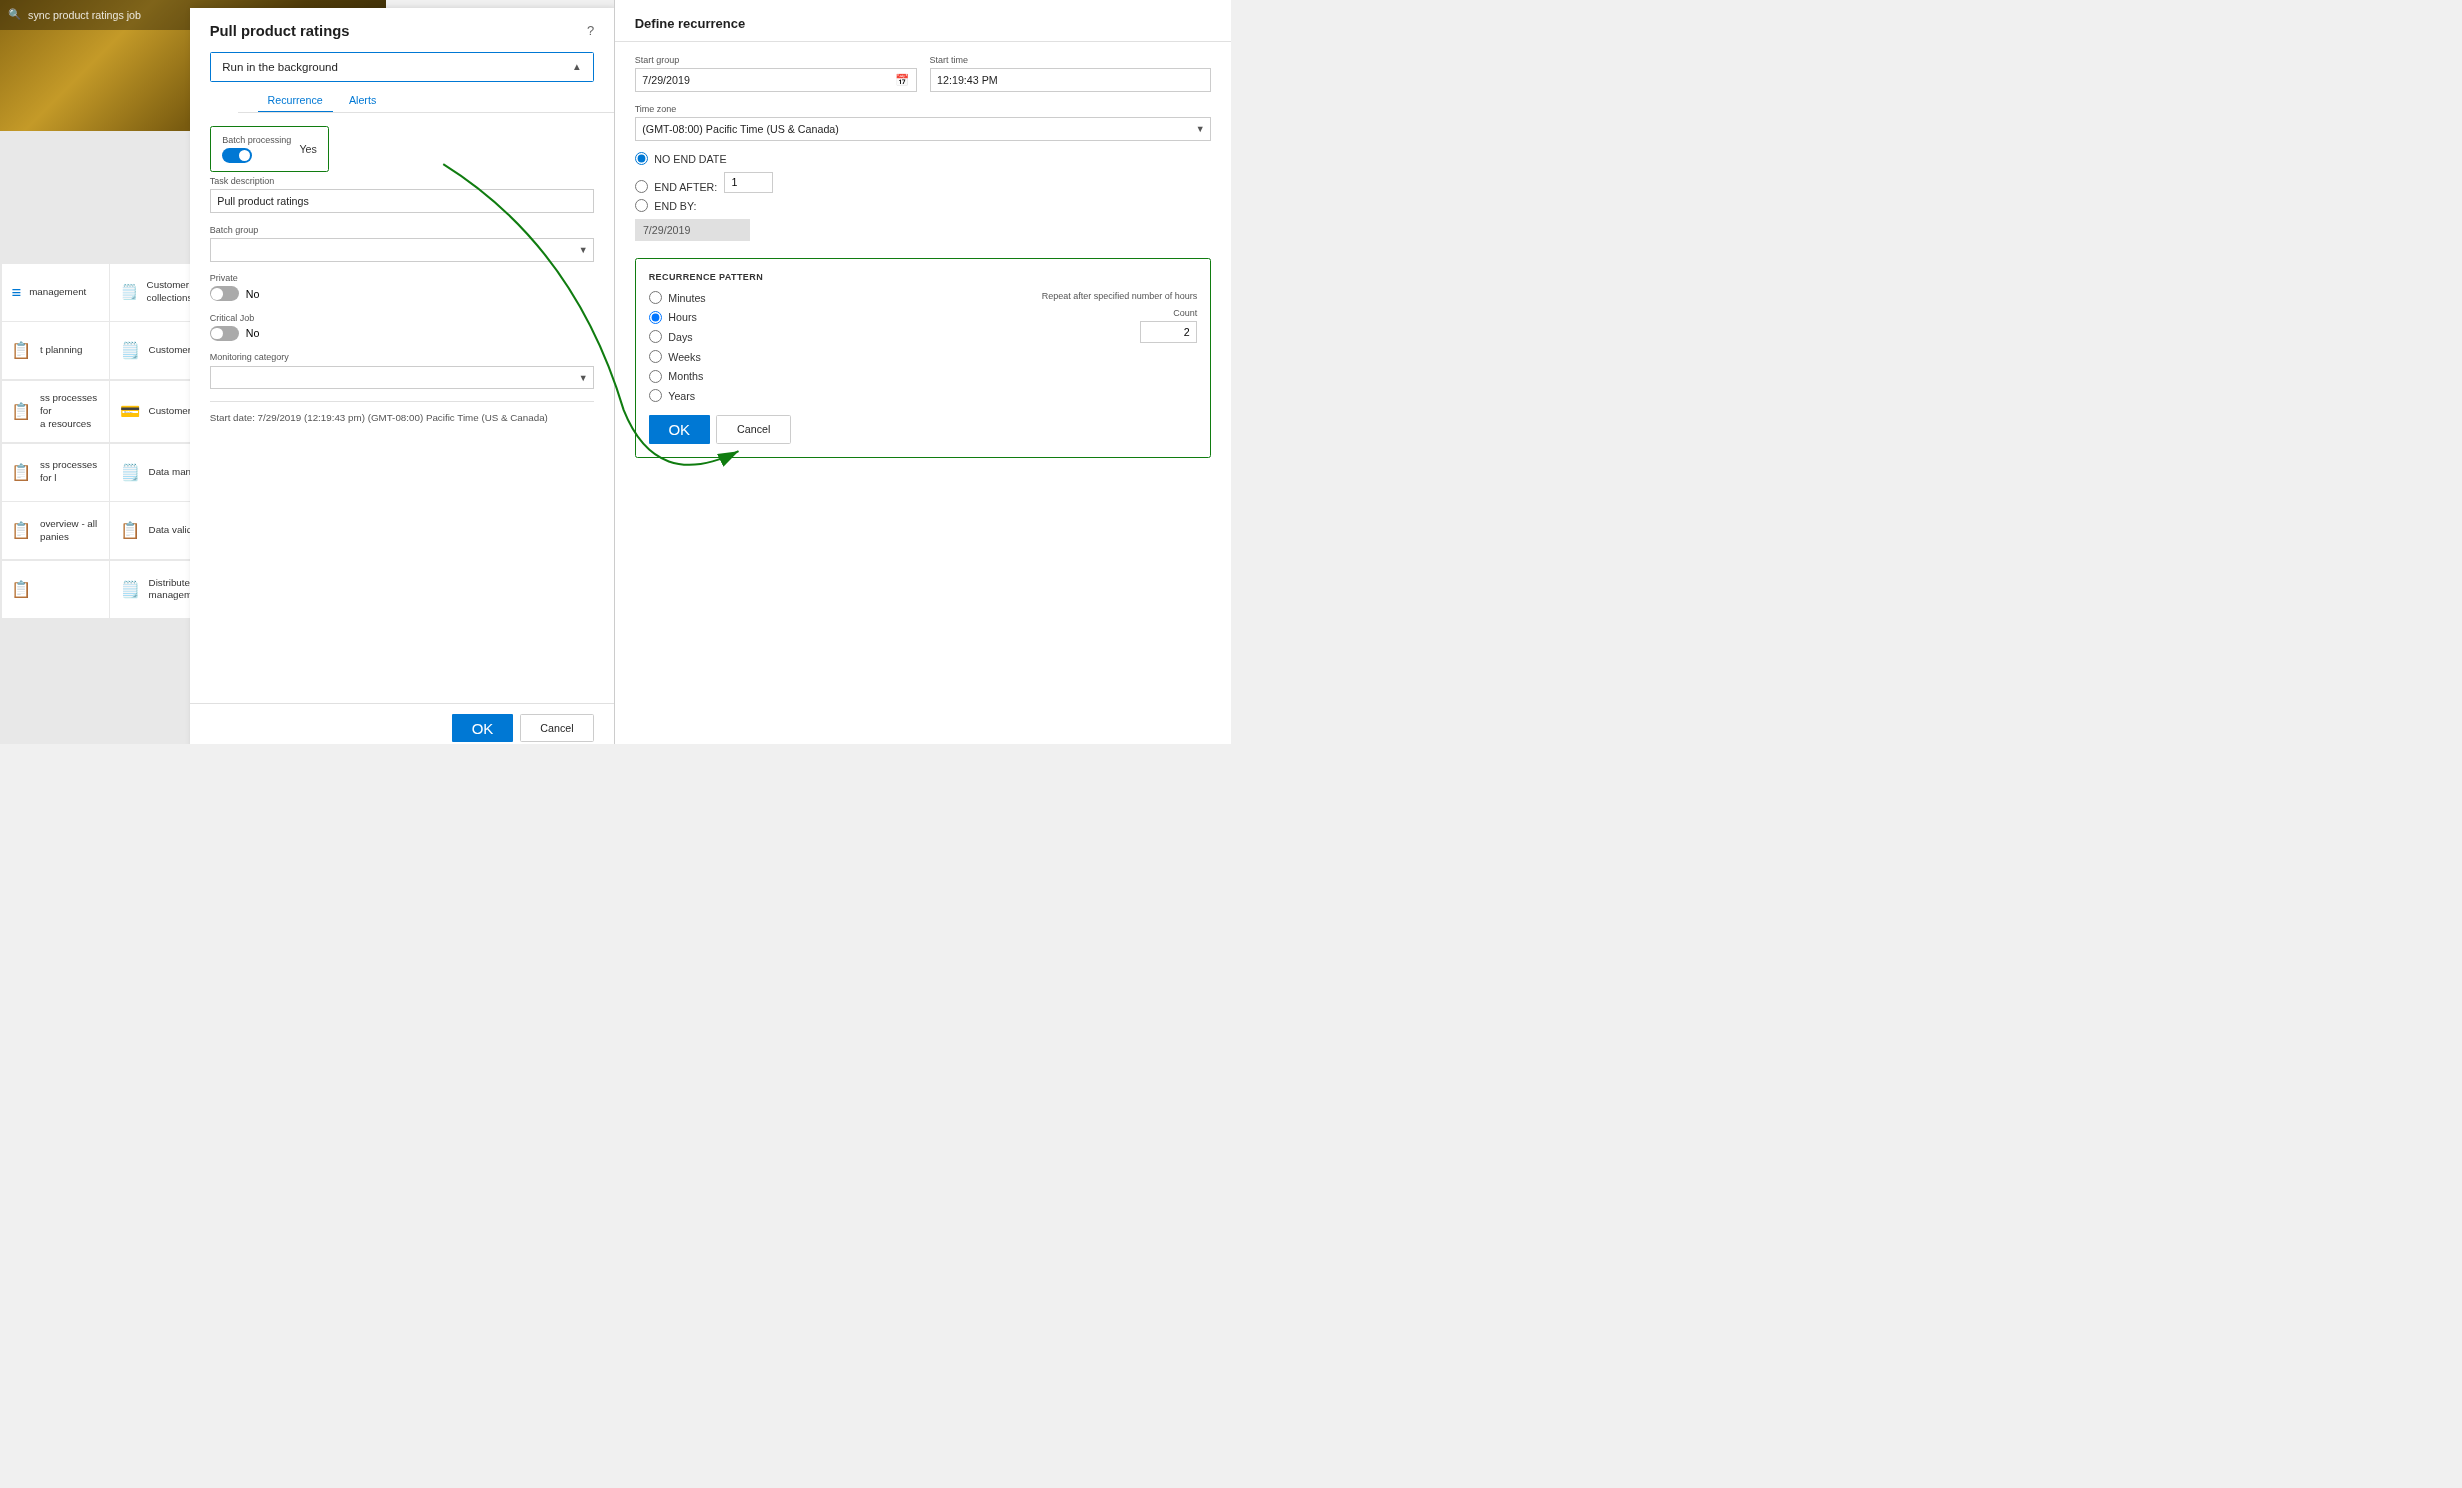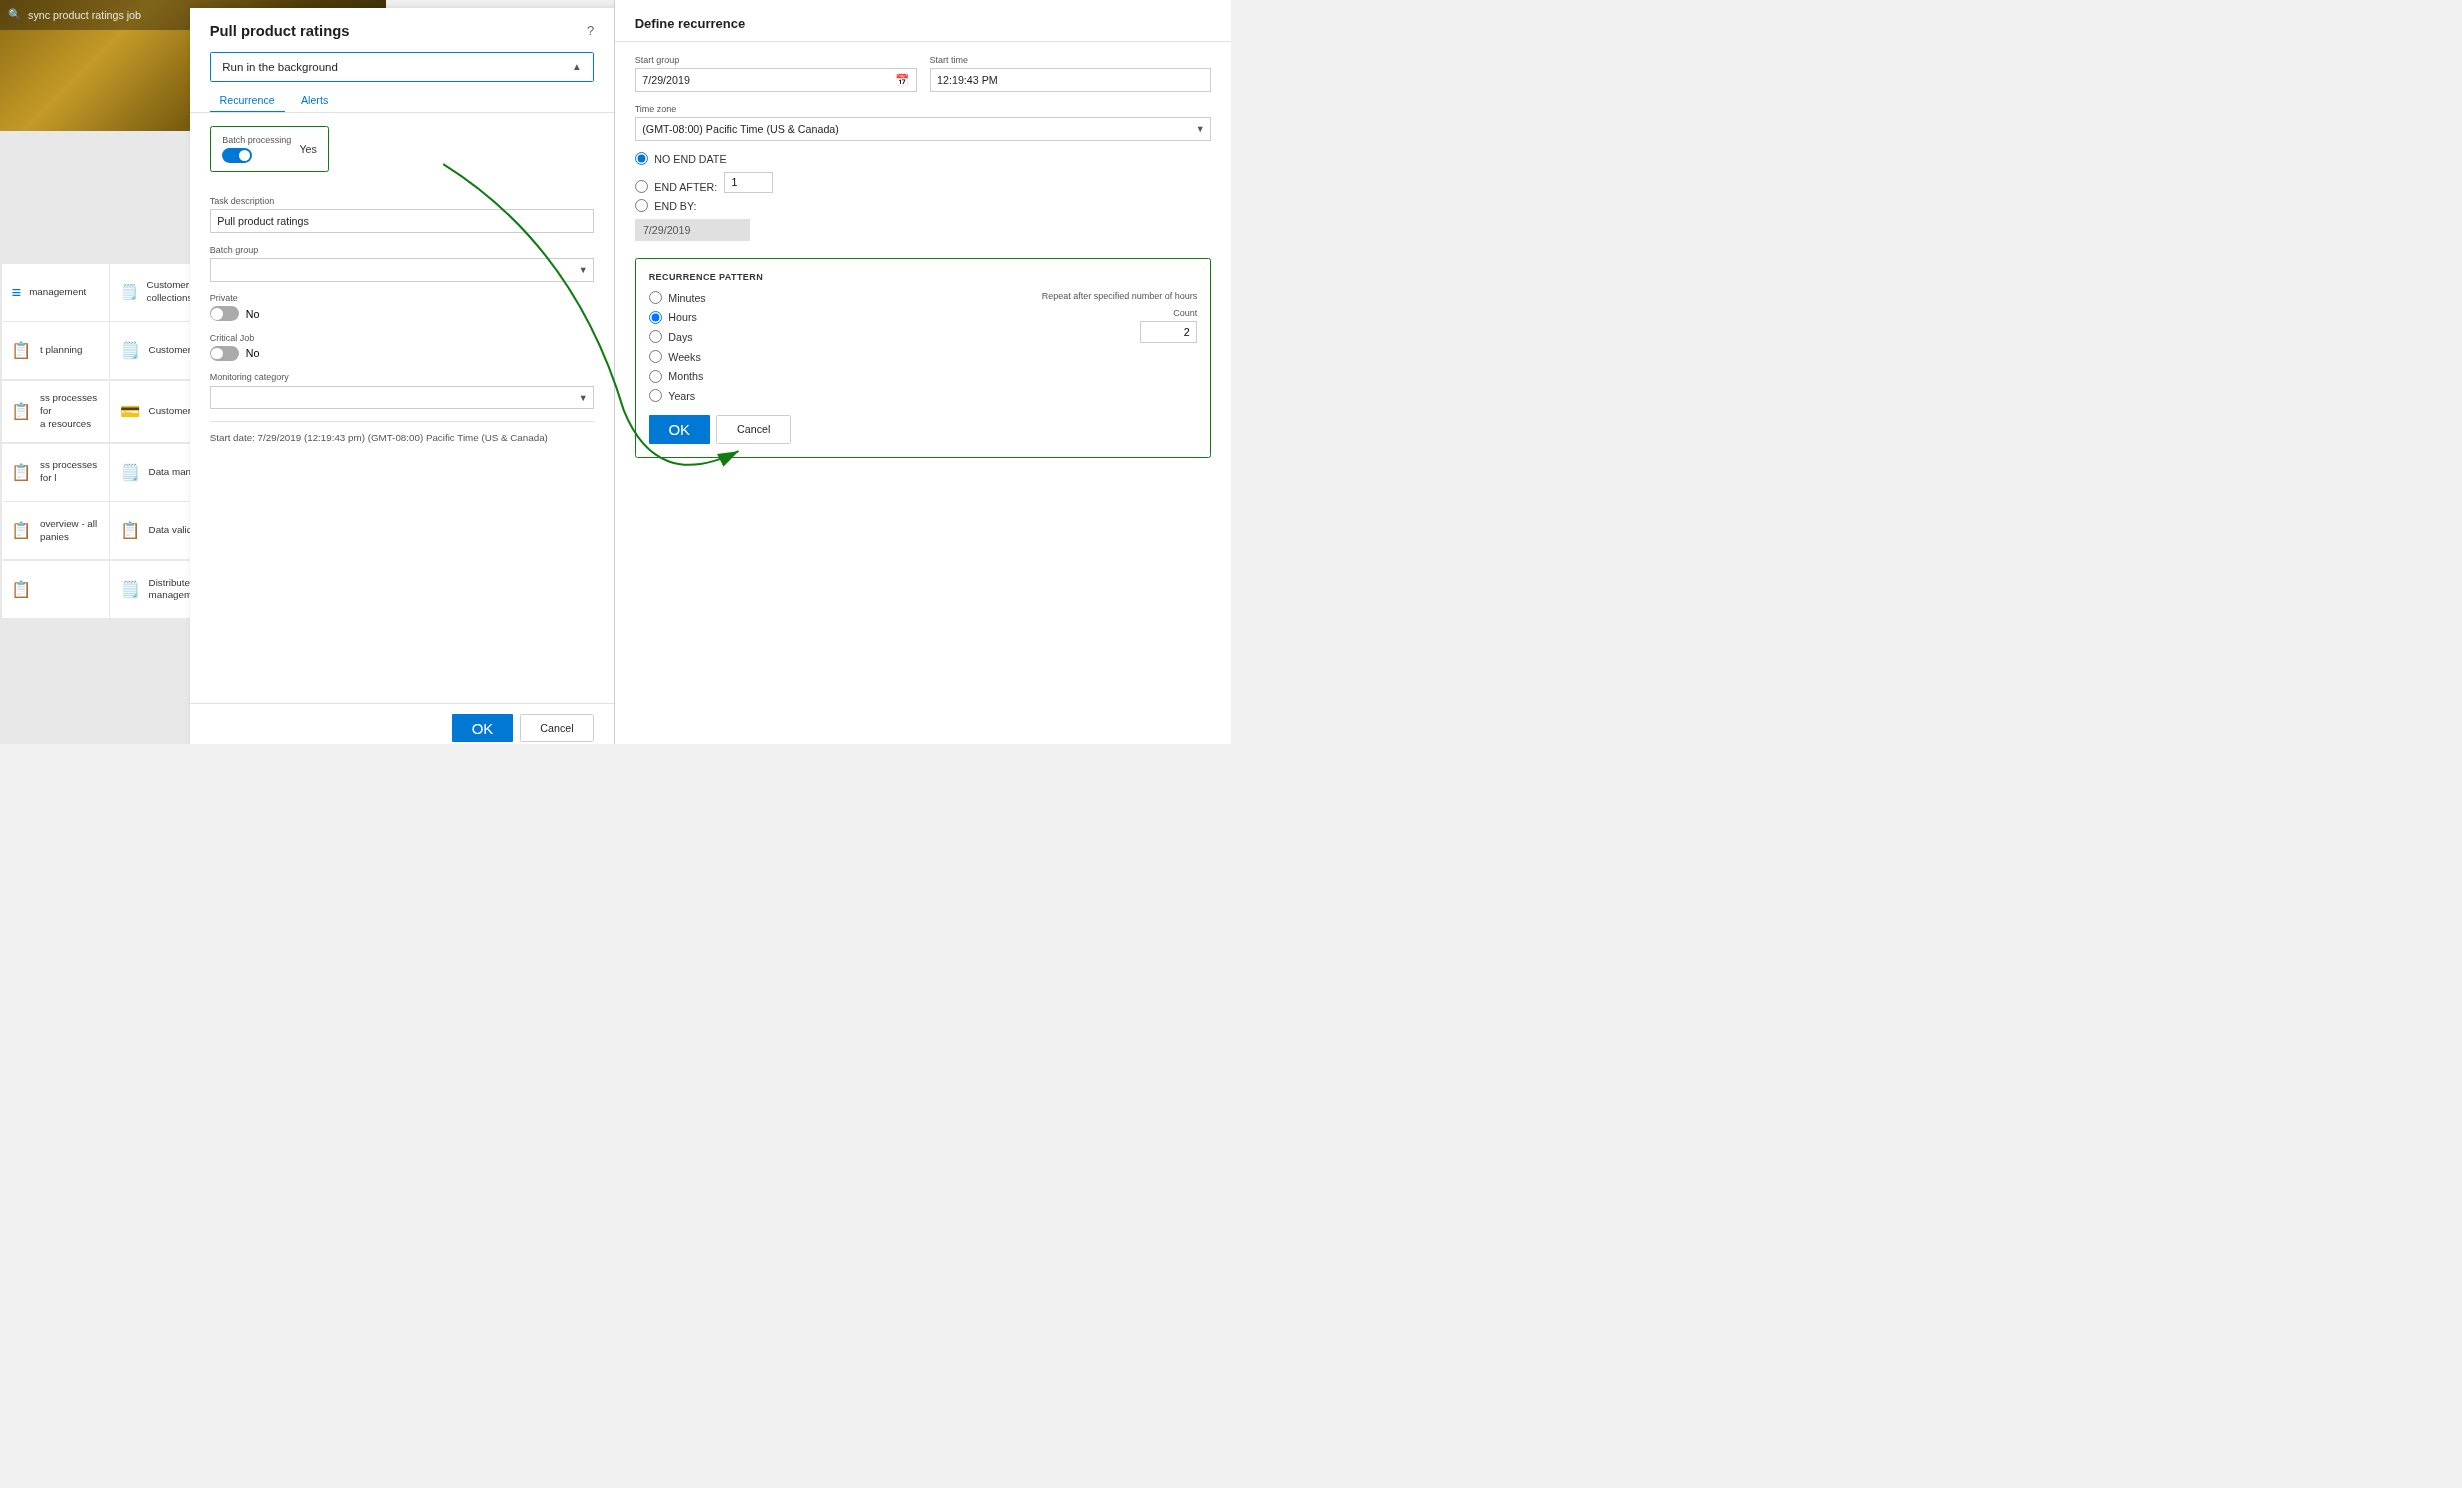--- a/index.html
+++ b/index.html
@@ -73,33 +73,33 @@
     }
     .run-bg-header {
       background: #fff; padding: 8.2px 11.5px;
       display: flex; justify-content: space-between; align-items: center;
       cursor: pointer;
     }
     .run-bg-label { font-size: 11.5px; color: #1f1f1f; }
     .chevron { color: #555; font-size: 9.8px; }
 
     .dialog-tabs {
-      display: flex; gap: 0; padding: 6.6px 19.7px 0 19.7px; border-bottom: 0.8px solid #e0e0e0;
+      display: flex; gap: 0; padding: 6.6px 19.7px 0 19.7px; border-bottom: 0.8px solid #e0e0e0; margin-left: 48px;
     }
     .dialog-tab {
       padding: 4.9px 9.8px; font-size: 10.7px; color: #0078d4; cursor: pointer;
       border-bottom: 1.6px solid #0078d4; margin-right: 6.6px;
     }
     .dialog-tab.inactive { border-bottom: none; color: #0078d4; }
 
     .dialog-body { padding: 13px 19.7px; flex: 1; overflow: auto; }
 
     .batch-box {
       border: 1.6px solid #107c10; border-radius: 2.5px; padding: 8.2px 11.5px;
-      display: inline-flex; align-items: center; gap: 8.2px; margin-bottom: 24px;
+      display: inline-flex; align-items: center; gap: 8.2px; margin-bottom: 4px;
     }
     .batch-label { font-size: 9px; color: #555; display: block; margin-bottom: 3.3px; }
     .toggle-track {
       width: 29.5px; height: 14.8px; background: #0078d4; border-radius: 7.4px;
       position: relative; cursor: pointer;
     }
     .toggle-thumb {
       width: 11.5px; height: 11.5px; background: #fff; border-radius: 50%;
       position: absolute; top: 1.6px; right: 1.6px;
     }

